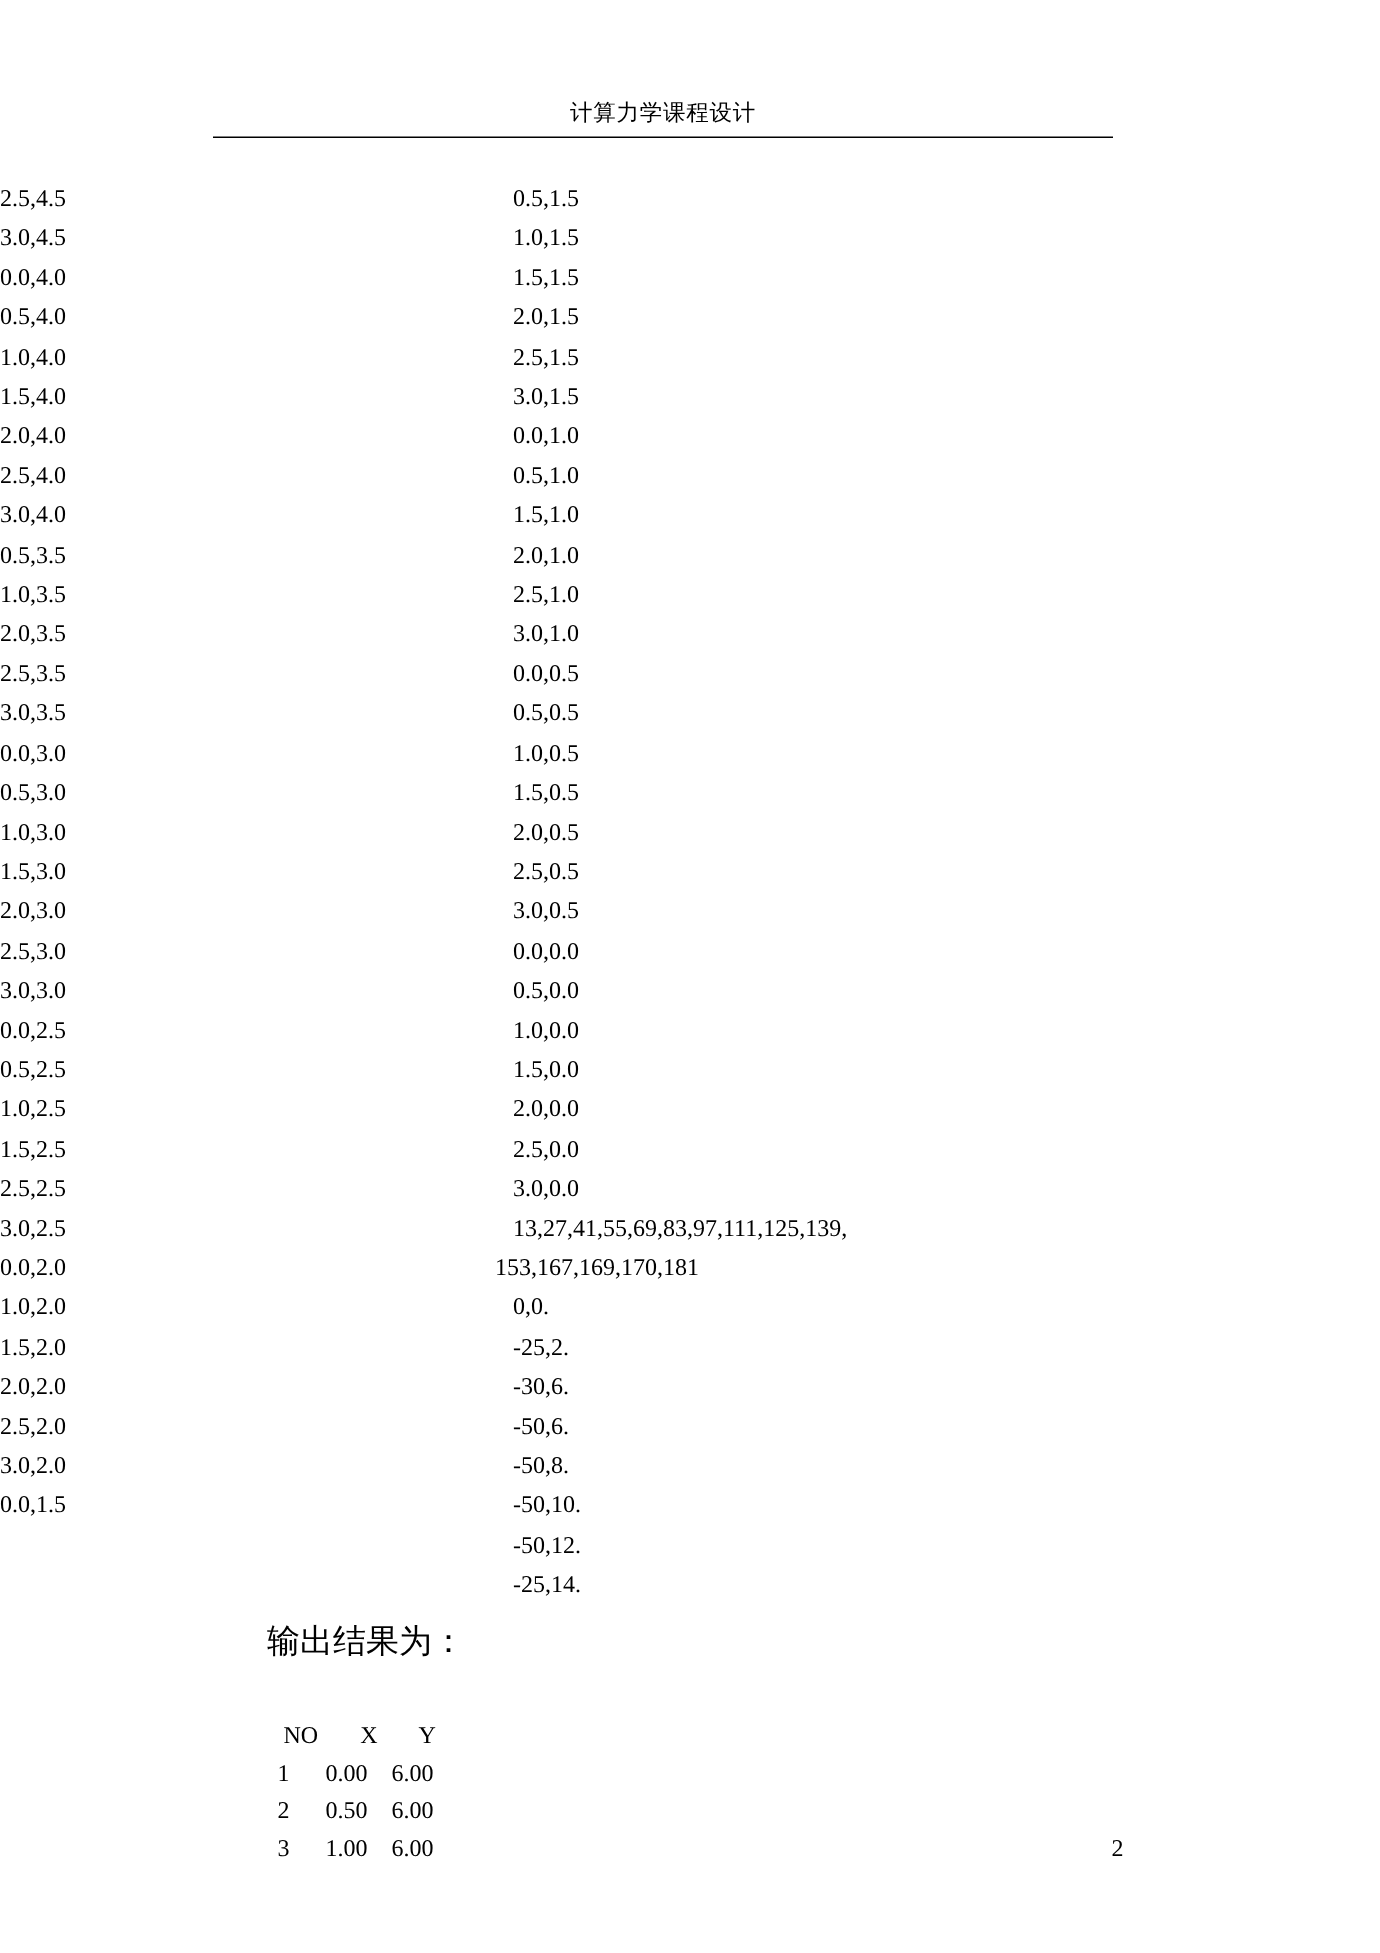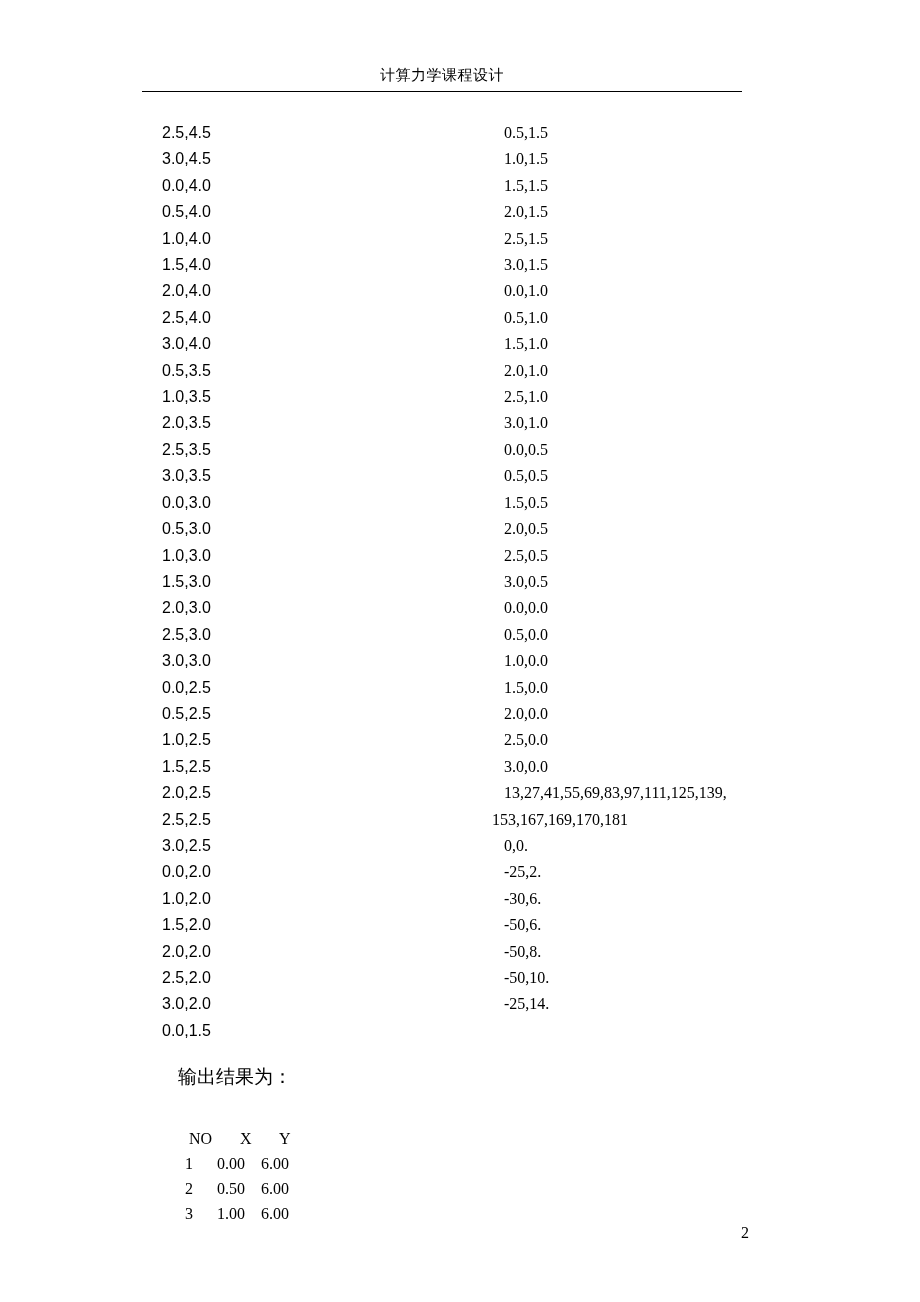--- a/index.html
+++ b/index.html
@@ -31,39 +31,38 @@
   }
   .content {
     padding: 28px 0 0 0;
   }
   .columns {
     display: flex;
     flex-direction: row;
     align-items: flex-start;
   }
   .col-left {
-    margin-left: 162px;
     width: 310px;
     font-size: 16px;
     line-height: 26.4px;
-    font-family: Liberation Sans, sans-serif;
+    font-family: Liberation Serif, serif;
   }
   .col-right {
     margin-left: 20px;
     width: 380px;
     font-size: 16px;
     line-height: 26.4px;
     font-family: "SimSun", "Songti SC", "STSong", serif;
   }
   .dataline {
     white-space: pre;
   }
   .output-heading {
-    margin: 20px 0 6px 178px;
-    font-size: 19px;
+    margin: 8px 0 6px 178px;
+    font-size: 22px;
     font-family: "SimSun", "Songti SC", "STSong", serif;
   }
   .output-table {
     margin-left: 165px;
     font-size: 16px;
     font-family: "SimSun", "Songti SC", "STSong", serif;
     line-height: 25px;
     margin-top: 36px;
   }
   .output-table .hdr, .output-table .row {
@@ -106,21 +105,20 @@
           <div class="dataline">0.5,3.0</div>
           <div class="dataline">1.0,3.0</div>
           <div class="dataline">1.5,3.0</div>
           <div class="dataline">2.0,3.0</div>
           <div class="dataline">2.5,3.0</div>
           <div class="dataline">3.0,3.0</div>
           <div class="dataline">0.0,2.5</div>
           <div class="dataline">0.5,2.5</div>
           <div class="dataline">1.0,2.5</div>
           <div class="dataline">1.5,2.5</div>
-          <div class="dataline">2.0,2.5</div>
           <div class="dataline">2.5,2.5</div>
           <div class="dataline">3.0,2.5</div>
           <div class="dataline">0.0,2.0</div>
           <div class="dataline">1.0,2.0</div>
           <div class="dataline">1.5,2.0</div>
           <div class="dataline">2.0,2.0</div>
           <div class="dataline">2.5,2.0</div>
           <div class="dataline">3.0,2.0</div>
           <div class="dataline">0.0,1.5</div>
         </div>
@@ -132,39 +130,41 @@
           <div class="dataline">   2.5,1.5</div>
           <div class="dataline">   3.0,1.5</div>
           <div class="dataline">   0.0,1.0</div>
           <div class="dataline">   0.5,1.0</div>
           <div class="dataline">   1.5,1.0</div>
           <div class="dataline">   2.0,1.0</div>
           <div class="dataline">   2.5,1.0</div>
           <div class="dataline">   3.0,1.0</div>
           <div class="dataline">   0.0,0.5</div>
           <div class="dataline">   0.5,0.5</div>
+          <div class="dataline">   1.0,0.5</div>
           <div class="dataline">   1.5,0.5</div>
           <div class="dataline">   2.0,0.5</div>
           <div class="dataline">   2.5,0.5</div>
           <div class="dataline">   3.0,0.5</div>
           <div class="dataline">   0.0,0.0</div>
           <div class="dataline">   0.5,0.0</div>
           <div class="dataline">   1.0,0.0</div>
           <div class="dataline">   1.5,0.0</div>
           <div class="dataline">   2.0,0.0</div>
           <div class="dataline">   2.5,0.0</div>
           <div class="dataline">   3.0,0.0</div>
           <div class="dataline">   13,27,41,55,69,83,97,111,125,139,</div>
           <div class="dataline">153,167,169,170,181</div>
           <div class="dataline">   0,0.</div>
           <div class="dataline">   -25,2.</div>
           <div class="dataline">   -30,6.</div>
           <div class="dataline">   -50,6.</div>
           <div class="dataline">   -50,8.</div>
           <div class="dataline">   -50,10.</div>
+          <div class="dataline">   -50,12.</div>
           <div class="dataline">   -25,14.</div>
         </div>
     </div>
 
     <div class="output-heading">输出结果为：</div>
 
     <div class="output-table" id="output-table">
         <div class="hdr">      NO       X       Y</div>
         <div class="row">     1      0.00    6.00</div>
         <div class="row">     2      0.50    6.00</div>

